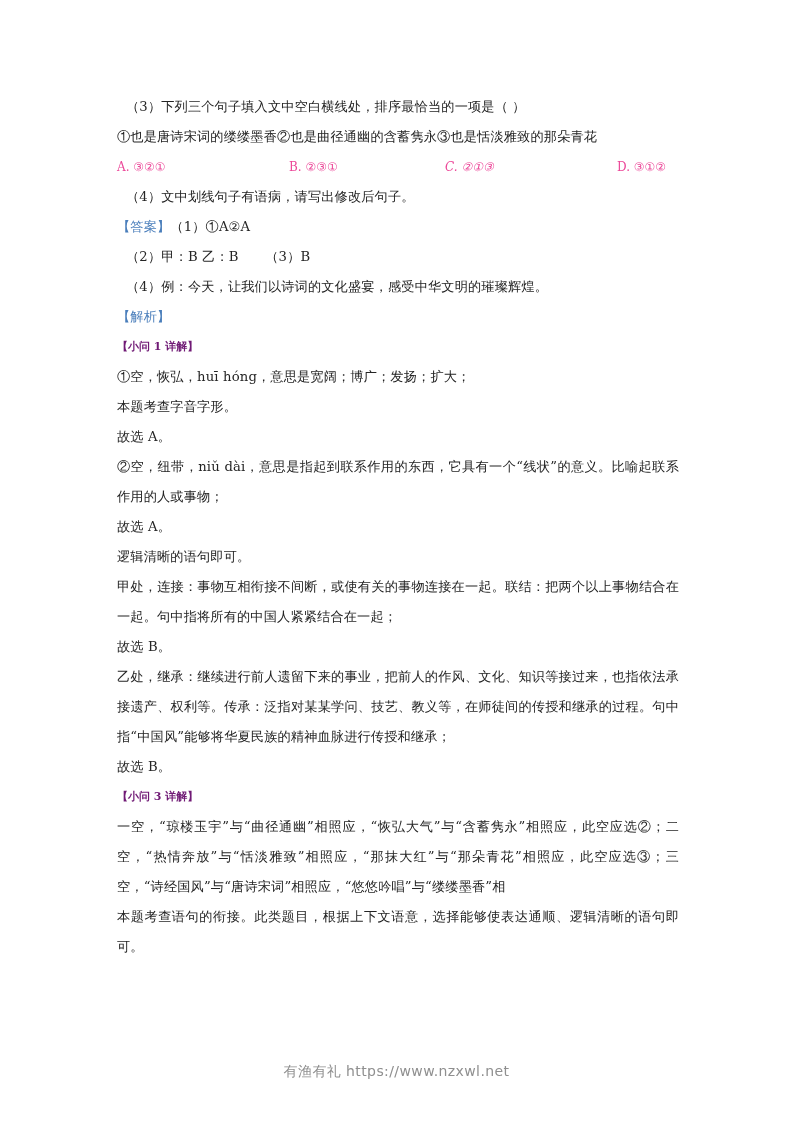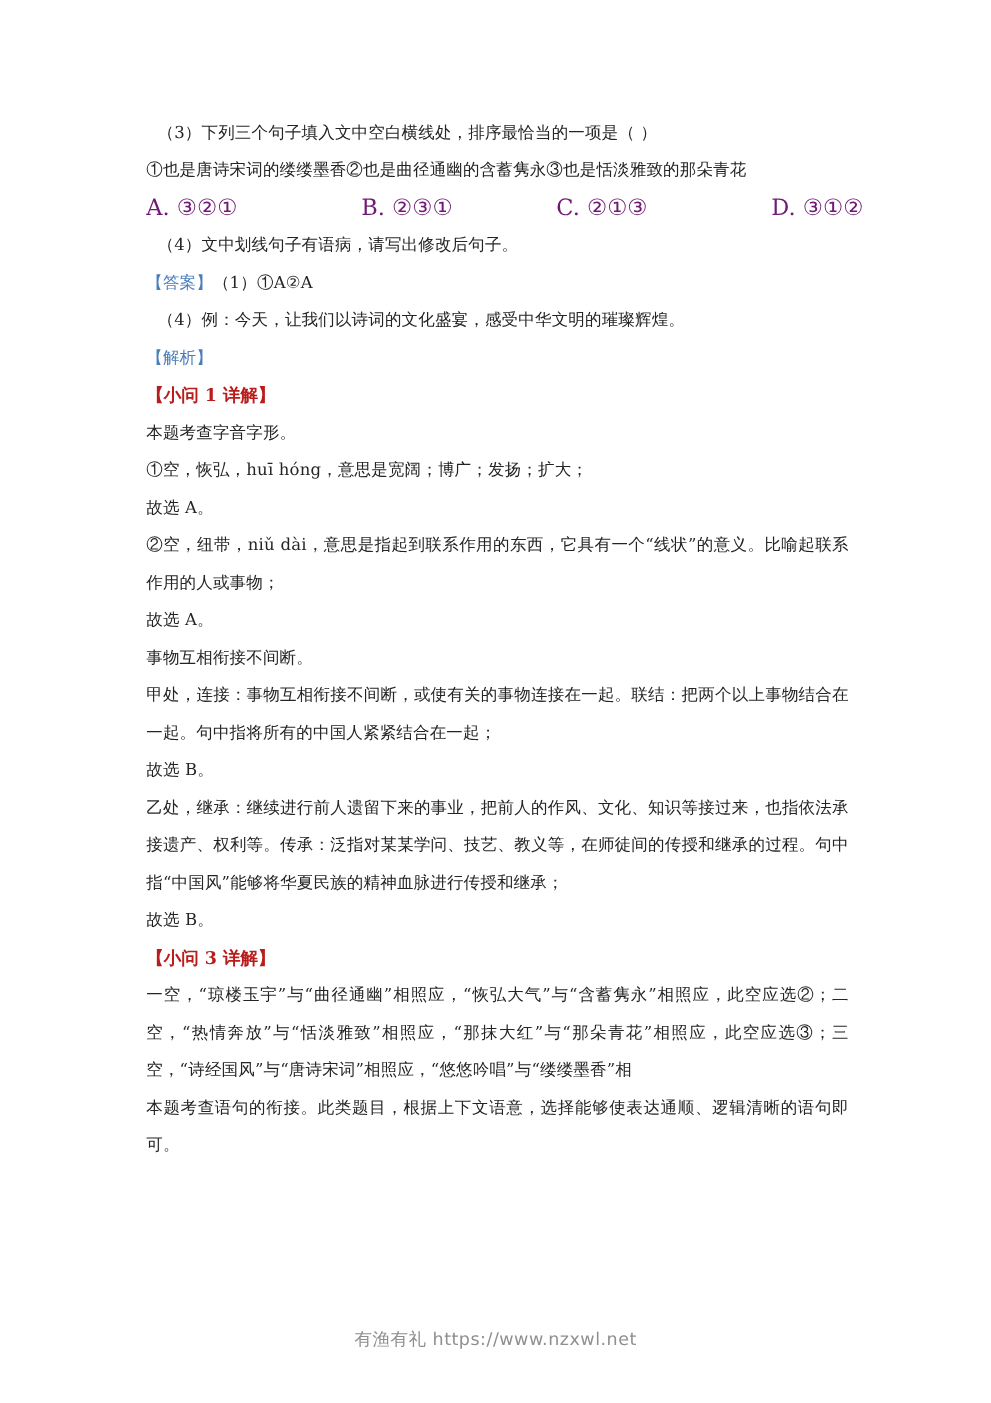--- a/index.html
+++ b/index.html
@@ -60,43 +60,43 @@
   }
 
   
   .marker-blue {
     color: #4a7ebb;
     font-weight: normal;
   }
 
   
   .heading-sub {
-    font-size: 14px;
+    font-size: 11px;
     line-height: 30px;
     height: 30px;
     font-weight: bold;
-    color: #b91c1c;
+    color: #701a75;
     white-space: nowrap;
   }
 
   
   .options-row {
     position: relative;
     height: 30px;
     line-height: 30px;
-    font-size: 18px;
-    color: #701a75;
+    font-size: 12px;
+    color: #ec4899;
   }
   .opt {
     position: absolute;
     white-space: nowrap;
   }
   .opt-a { left: 0px; }
   .opt-b { left: 172px; }
-  .opt-c { left: 328px; }
+  .opt-c { left: 328px; font-style: italic; }
   .opt-d { left: 500px; }
 
   .latin {
     font-family: "DejaVu Serif", "Liberation Serif", serif;
   }
 
   
   .footer {
     position: absolute;
     left: 0;
@@ -142,35 +142,36 @@
         <span>③①②</span>
       </span>
     </div>
 
     <div class="line indent">（4）文中划线句子有语病，请写出修改后句子。</div>
 
     <div class="line">
       <span class="marker-blue">【答案】</span><span>（1）①A②A</span>
     </div>
 
+    <div class="line indent">（2）甲：B 乙：B　　（3）B</div>
 
     <div class="line indent">（4）例：今天，让我们以诗词的文化盛宴，感受中华文明的璀璨辉煌。</div>
 
     <div class="line">
       <span class="marker-blue">【解析】</span>
     </div>
 
     <div class="heading-sub">【小问 1 详解】</div>
+    <div class="line">①空，恢弘，huī hóng，意思是宽阔；博广；发扬；扩大；</div>
     <div class="line">本题考查字音字形。</div>
-    <div class="line">①空，恢弘，huī hóng，意思是宽阔；博广；发扬；扩大；</div>
     <div class="line">故选 A。</div>
     <div class="para">②空，纽带，niǔ dài，意思是指起到联系作用的东西，它具有一个“线状”的意义。比喻起联系作用的人或事物；</div>
     <div class="line">故选 A。</div>
 
-    <div class="line">事物互相衔接不间断。</div>
+    <div class="line">逻辑清晰的语句即可。</div>
     <div class="para">甲处，连接：事物互相衔接不间断，或使有关的事物连接在一起。联结：把两个以上事物结合在一起。句中指将所有的中国人紧紧结合在一起；</div>
     <div class="line">故选 B。</div>
     <div class="para">乙处，继承：继续进行前人遗留下来的事业，把前人的作风、文化、知识等接过来，也指依法承接遗产、权利等。传承：泛指对某某学问、技艺、教义等，在师徒间的传授和继承的过程。句中指“中国风”能够将华夏民族的精神血脉进行传授和继承；</div>
     <div class="line">故选 B。</div>
 
     <div class="heading-sub">【小问 3 详解】</div>
     <div class="para">一空，“琼楼玉宇”与“曲径通幽”相照应，“恢弘大气”与“含蓄隽永”相照应，此空应选②；二空，“热情奔放”与“恬淡雅致”相照应，“那抹大红”与“那朵青花”相照应，此空应选③；三空，“诗经国风”与“唐诗宋词”相照应，“悠悠吟唱”与“缕缕墨香”相</div>
     <div class="para">本题考查语句的衔接。此类题目，根据上下文语意，选择能够使表达通顺、逻辑清晰的语句即可。</div>
 
   </div>

